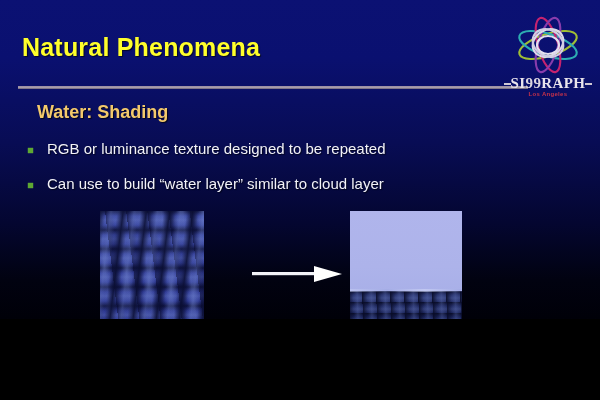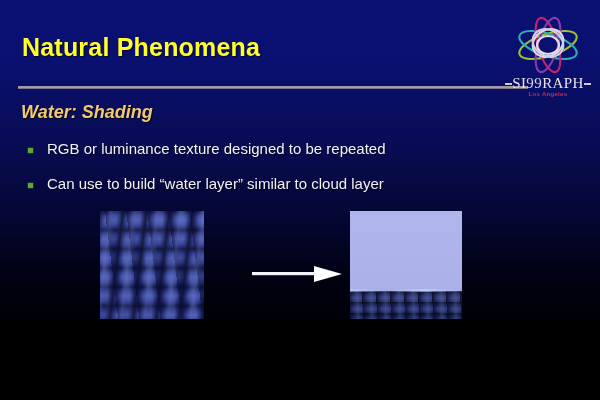--- a/index.html
+++ b/index.html
@@ -21,22 +21,22 @@
     text-shadow:1px 1px 1px rgba(0,0,0,.65);
     white-space:nowrap;
   }
   .rule{
     position:absolute;left:18px;top:86px;width:510px;height:3px;
     background:linear-gradient(to bottom,#8e8299 0%,#b3a8b6 40%,#6b6277 100%);
   }
 
   
   .subtitle{
-    position:absolute;left:21px;top:102px;
-    font-size:18px;font-weight:bold;font-style:italic;
+    position:absolute;left:37px;top:102px;
+    font-size:18px;font-weight:bold;
     color:#f3c96b;
     text-shadow:1px 1px 1px rgba(0,0,0,.7);
     white-space:nowrap;
   }
 
   
   .bullets{position:absolute;left:28px;top:140px;width:500px;}
   .bullet-row{display:flex;align-items:flex-start;margin-bottom:16px;}
   .bullet-dot{
     width:5px;height:5px;margin-top:8px;margin-right:14px;flex:none;
@@ -81,21 +81,21 @@
 
   
   .arrow{position:absolute;left:252px;top:265px;width:90px;height:18px;}
 
   
   .sig{position:absolute;left:500px;top:12px;width:96px;height:92px;}
   .sig-rings{position:absolute;left:0;top:0;width:96px;height:66px;}
   .sig-word{
     position:absolute;left:0;top:63px;width:96px;text-align:center;
     font-family:"Liberation Serif", serif;
-    font-size:15px;font-weight:normal;color:#e9e4ec;letter-spacing:0.4px;
+    font-size:15px;font-weight:bold;color:#e9e4ec;letter-spacing:0.4px;
     white-space:nowrap;
   }
   .sig-word .nn{color:#dcd6e0;}
   .sig-dash{display:inline-block;width:7px;height:2px;background:#cfc8d4;vertical-align:3px;}
   .sig-city{
     position:absolute;left:0;top:79px;width:96px;text-align:center;
     font-size:6px;font-weight:bold;color:#c7324a;letter-spacing:.3px;
     white-space:nowrap;
   }
 

